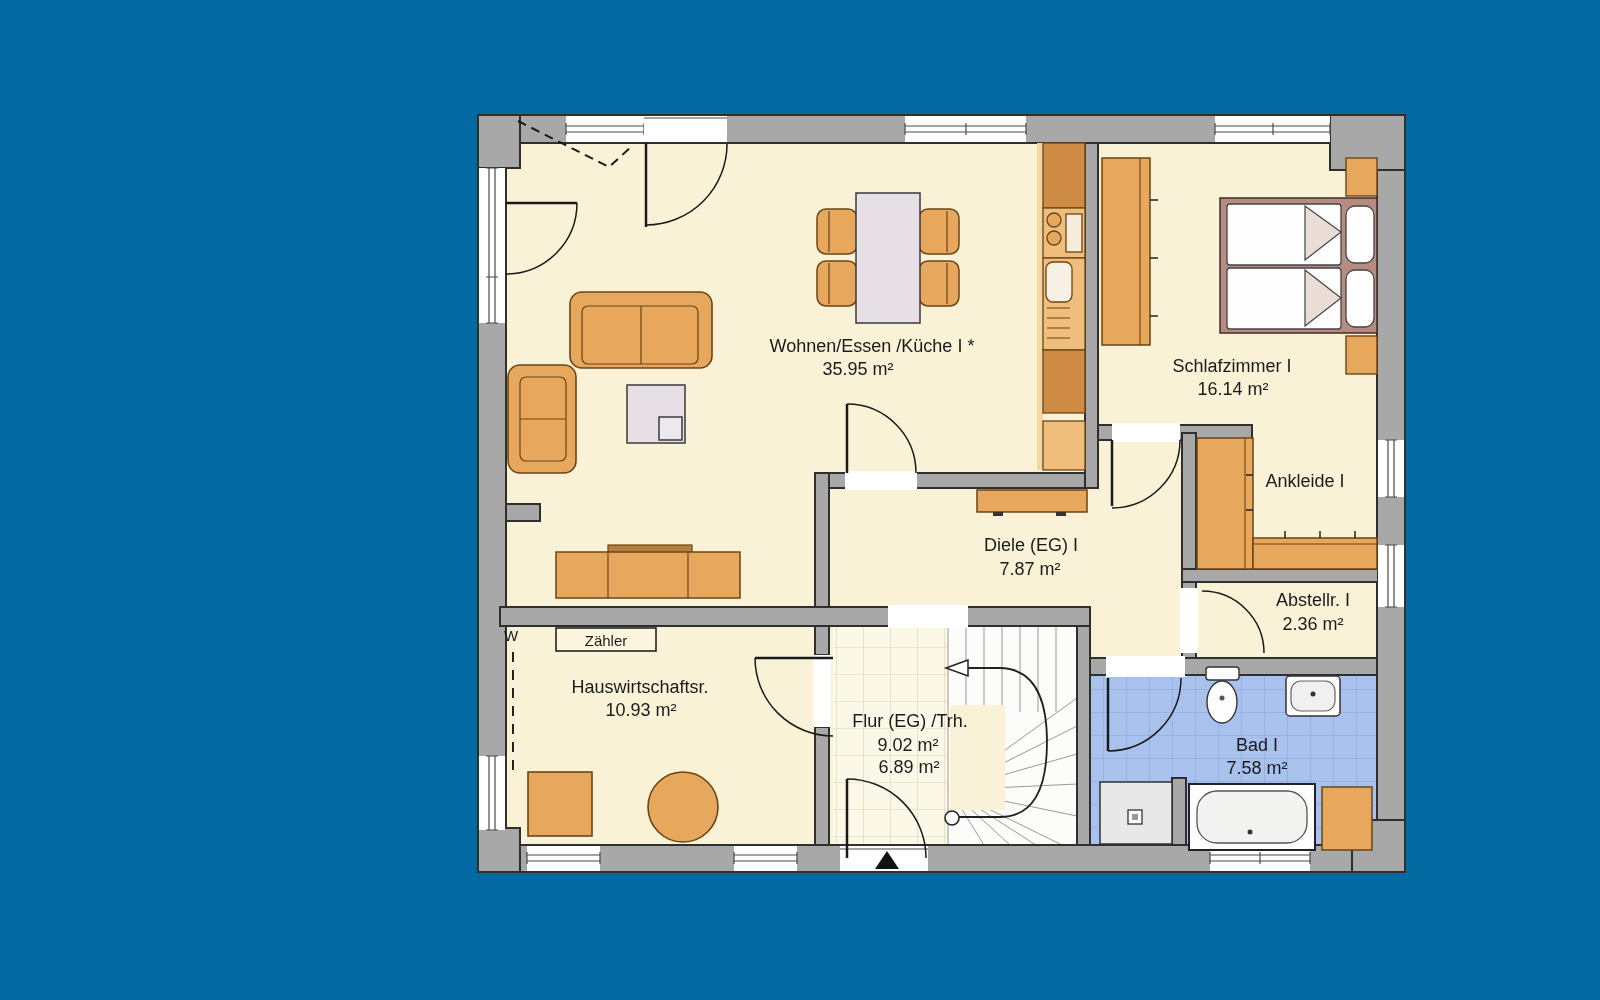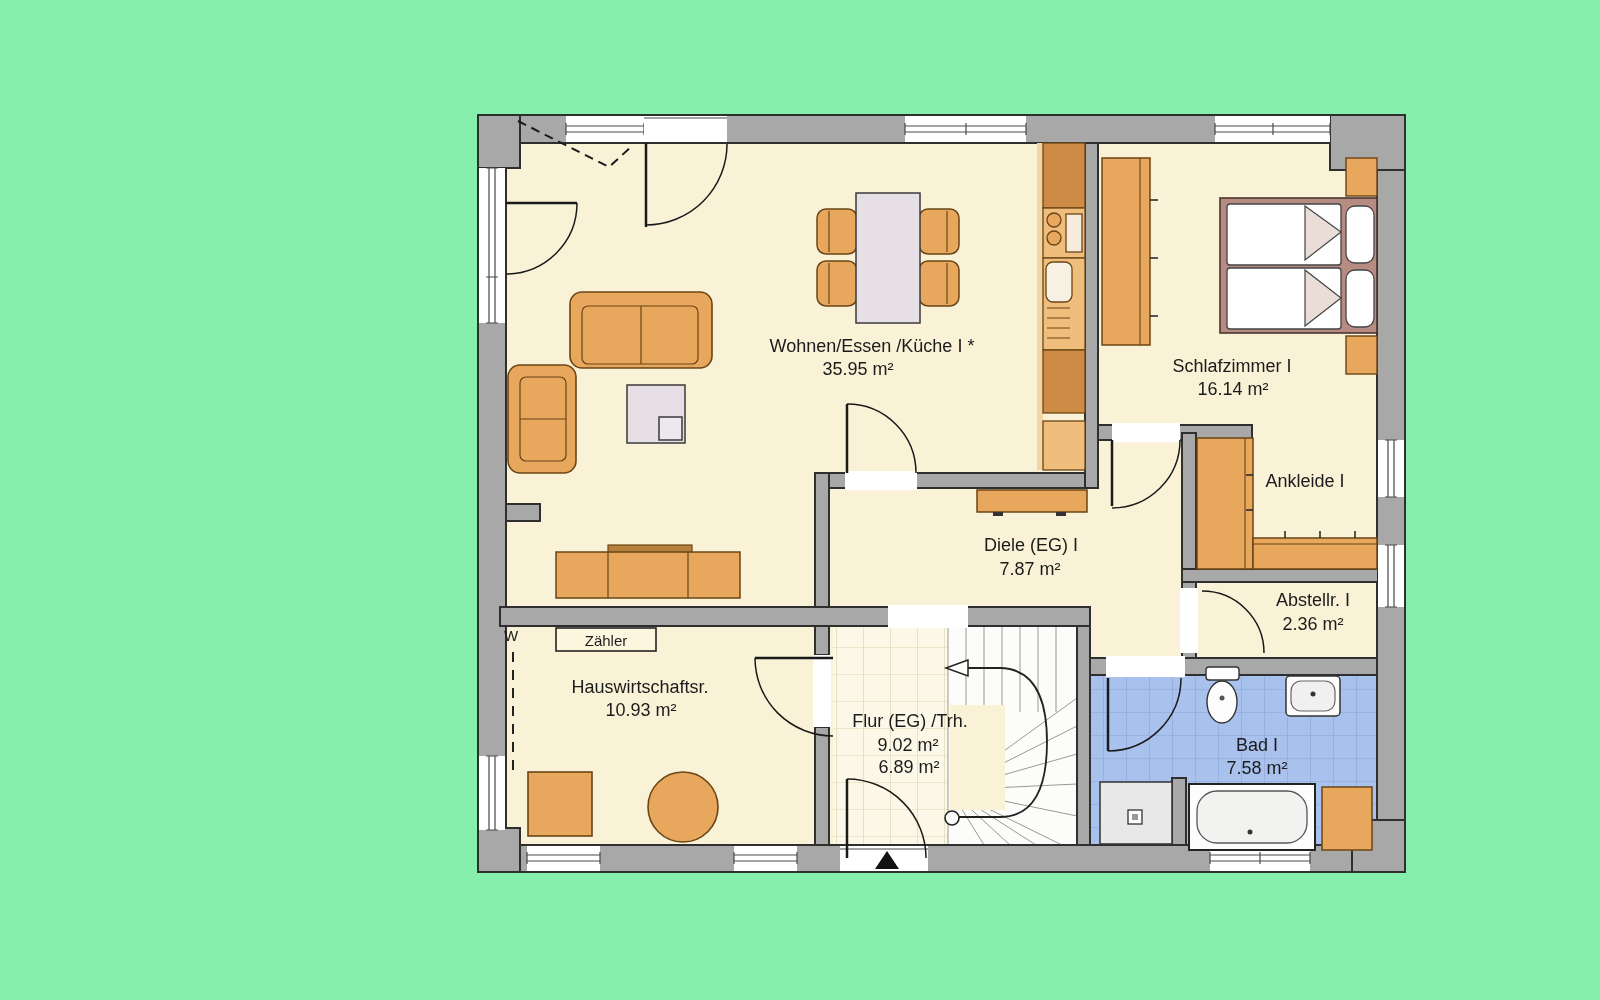--- a/index.html
+++ b/index.html
@@ -1,16 +1,16 @@
 <!DOCTYPE html>
 <html><head>
 <meta charset="utf-8">
 <style>
   html,body{margin:0;padding:0;background:#ffffff;}
-  .stage{position:relative;width:1600px;height:1000px;background:#86efac;overflow:hidden;
+  .stage{position:relative;width:1600px;height:1000px;background:#0369a1;overflow:hidden;
          font-family:"Liberation Sans", sans-serif;}
   svg{position:absolute;left:0;top:0;}
   .walls rect, .walls path{shape-rendering:crispEdges;}
   text.room{font-size:18px;fill:#1b1b1b;}
   text.small{font-size:15px;fill:#1b1b1b;}
 </style>
 </head>
 <body>
 
 <div class="stage">

